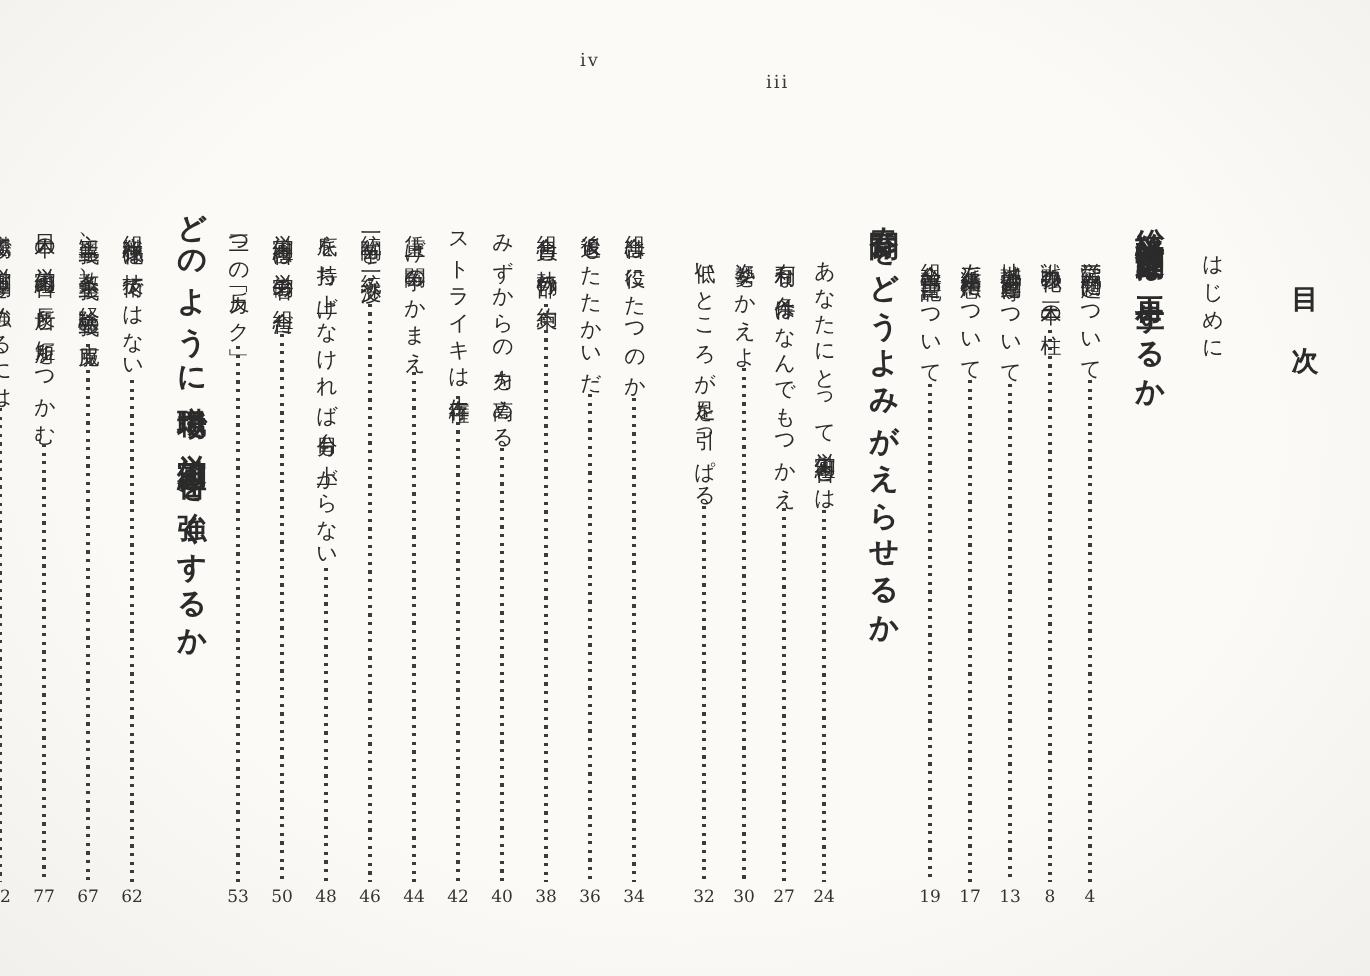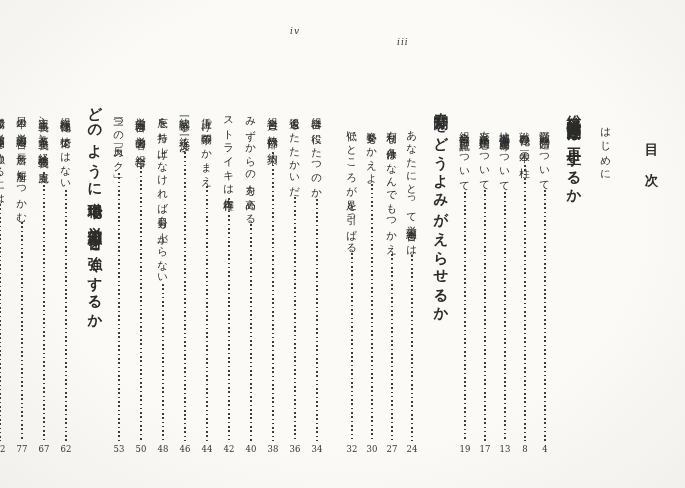--- a/index.html
+++ b/index.html
@@ -7,24 +7,24 @@
     width:685px;height:488px;overflow:hidden;
     background:#f6f5f1;
     font-family:"DejaVu Serif","Liberation Serif",serif;
     color:#2b2b2b;
   }
   #canvas{
     position:relative;width:685px;height:488px;
     background:radial-gradient(ellipse at 50% 45%, #fbfaf7 60%, #f1f0ec 100%);
   }
   .folio{
-    position:absolute;font-size:9px;letter-spacing:1px;color:#3a3a3a;font-style:italic;
+    position:absolute;font-size:9px;letter-spacing:1px;color:#3a3a3a;
   }
   .folio-left{left:290px;top:26px;}
-  .folio-right{left:397px;top:37px;}
+  .folio-right{left:383px;top:37px;}
   .page{
     position:absolute;
     writing-mode:vertical-rl;
     text-orientation:upright;
   }
   .page-right{top:100px;right:12px;width:322px;height:358px;padding-right:12px;}
   .page-left{top:94px;left:24px;width:300px;height:364px;padding-right:4px;}
 
   .toc-title{
     font-size:13.5px;letter-spacing:8px;font-weight:bold;

